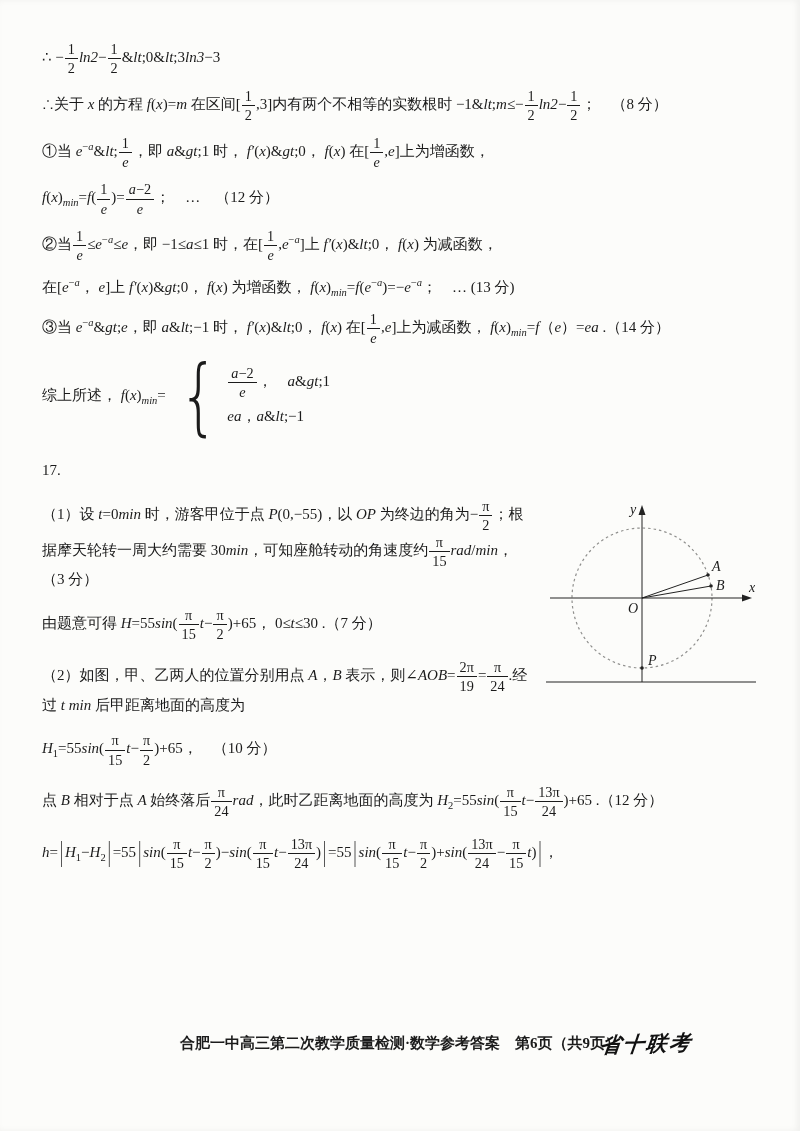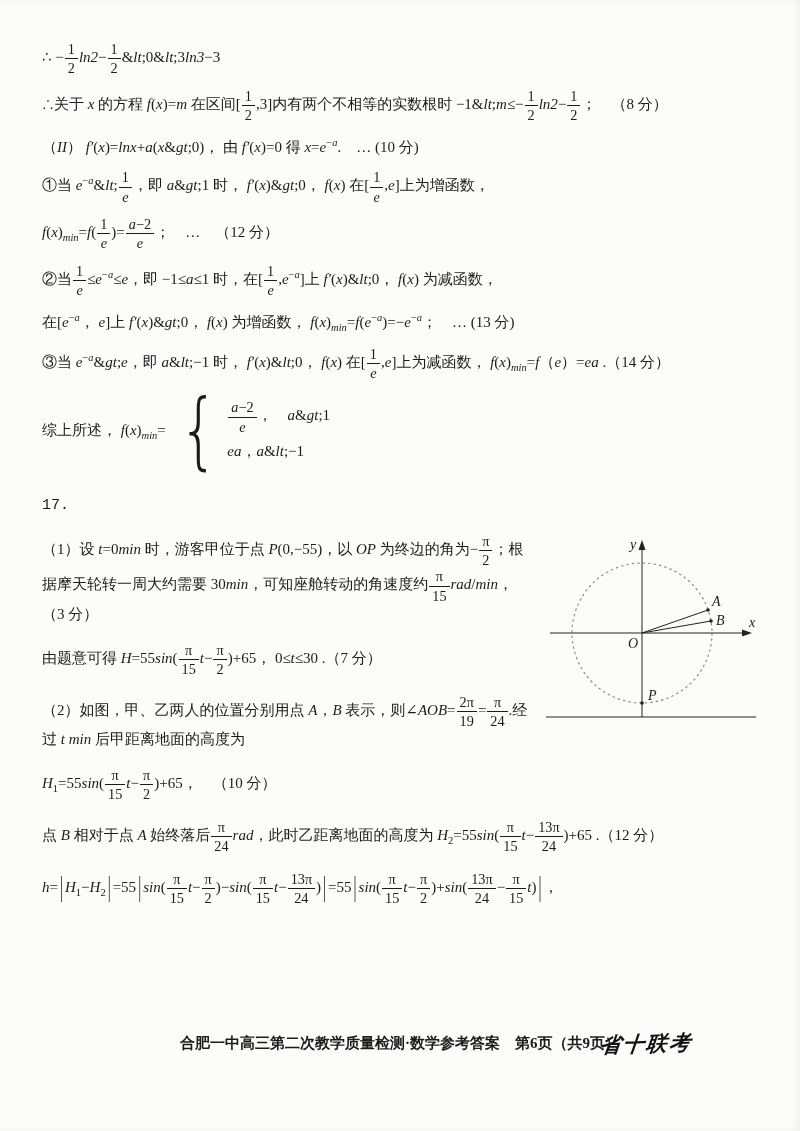--- a/index.html
+++ b/index.html
@@ -6,21 +6,21 @@
   .page{
     width:800px;height:1131px;position:relative;margin:0 auto;
     background:#fcfcfa;
     font-family:"Liberation Serif","DejaVu Serif",serif;
     color:#1b1b1b;font-size:15px;line-height:1.45;
     box-sizing:border-box;padding:30px 38px 0 42px;overflow:hidden;
     box-shadow:inset -3px 0 6px rgba(0,0,0,0.05);
   }
   .line{margin:11px 0;}
   .part2 .line{margin:16px 0;}
-  .gap-top{margin-top:28px;font-family:Liberation Mono, monospace;}
+  .gap-top{margin-top:28px;}
   i{font-style:italic;}
   sup{font-size:0.7em;}
   sub{font-size:0.7em;}
   
   .frac{display:inline-block;vertical-align:middle;text-align:center;font-size:0.95em;margin:0 1px;}
   .frac .fn{display:block;padding:0 3px 1px;border-bottom:1px solid #1b1b1b;line-height:1.15;}
   .frac .fd{display:block;padding:1px 3px 0;line-height:1.15;}
   
   .vbar{display:inline-block;transform:scaleY(2.0);margin:0 2px;transform-origin:center;}
   
@@ -46,21 +46,20 @@
   }
 </style>
 </head>
 <body>
 
 <div class="page">
 
   <div id="lines1">
       <div class="line">∴ −<span class="frac"><span class="fn">1</span><span class="fd">2</span></span><i>ln2</i>−<span class="frac"><span class="fn">1</span><span class="fd">2</span></span>&amp;<i>lt</i>;0&amp;<i>lt</i>;3<i>ln3</i>−3</div>
       <div class="line">∴关于 <i>x</i> 的方程 <i>f</i>(<i>x</i>)=<i>m</i> 在区间[<span class="frac"><span class="fn">1</span><span class="fd">2</span></span>,3]内有两个不相等的实数根时 −1&amp;<i>lt</i>;<i>m</i>≤−<span class="frac"><span class="fn">1</span><span class="fd">2</span></span><i>ln2</i>−<span class="frac"><span class="fn">1</span><span class="fd">2</span></span>；　（8 分）</div>
-      <div class="line">（<i>II</i>） <i>f′</i>(<i>x</i>)=<i>lnx</i>+<i>a</i>(<i>x</i>&amp;<i>gt</i>;0)， 由 <i>f′</i>(<i>x</i>)=0 得 <i>x</i>=<i>e</i><sup>−<i>a</i></sup>.　… (10 分)</div>
       <div class="line">①当 <i>e</i><sup>−<i>a</i></sup>&amp;<i>lt</i>;<span class="frac"><span class="fn">1</span><span class="fd"><i>e</i></span></span>，即 <i>a</i>&amp;<i>gt</i>;1 时， <i>f′</i>(<i>x</i>)&amp;<i>gt</i>;0， <i>f</i>(<i>x</i>) 在[<span class="frac"><span class="fn">1</span><span class="fd"><i>e</i></span></span>,<i>e</i>]上为增函数，</div>
       <div class="line"><i>f</i>(<i>x</i>)<sub><i>min</i></sub>=<i>f</i>(<span class="frac"><span class="fn">1</span><span class="fd"><i>e</i></span></span>)=<span class="frac"><span class="fn"><i>a</i>−2</span><span class="fd"><i>e</i></span></span>；　…　（12 分）</div>
       <div class="line">②当<span class="frac"><span class="fn">1</span><span class="fd"><i>e</i></span></span>≤<i>e</i><sup>−<i>a</i></sup>≤<i>e</i>，即 −1≤<i>a</i>≤1 时，在[<span class="frac"><span class="fn">1</span><span class="fd"><i>e</i></span></span>,<i>e</i><sup>−<i>a</i></sup>]上 <i>f′</i>(<i>x</i>)&amp;<i>lt</i>;0， <i>f</i>(<i>x</i>) 为减函数，</div>
       <div class="line">在[<i>e</i><sup>−<i>a</i></sup>， <i>e</i>]上 <i>f′</i>(<i>x</i>)&amp;<i>gt</i>;0， <i>f</i>(<i>x</i>) 为增函数， <i>f</i>(<i>x</i>)<sub><i>min</i></sub>=<i>f</i>(<i>e</i><sup>−<i>a</i></sup>)=−<i>e</i><sup>−<i>a</i></sup>；　… (13 分)</div>
       <div class="line">③当 <i>e</i><sup>−<i>a</i></sup>&amp;<i>gt</i>;<i>e</i>，即 <i>a</i>&amp;<i>lt</i>;−1 时， <i>f′</i>(<i>x</i>)&amp;<i>lt</i>;0， <i>f</i>(<i>x</i>) 在[<span class="frac"><span class="fn">1</span><span class="fd"><i>e</i></span></span>,<i>e</i>]上为减函数， <i>f</i>(<i>x</i>)<sub><i>min</i></sub>=<i>f</i>（<i>e</i>）=<i>ea</i> .（14 分）</div>
       <div class="line cases-line">
         <span class="case-pre">综上所述， <i>f</i>(<i>x</i>)<sub><i>min</i></sub>=</span>
         <span class="brace">{</span>
         <span class="case-col">
           <span class="case-row"><span class="frac"><span class="fn"><i>a</i>−2</span><span class="fd"><i>e</i></span></span>，　<i>a</i>&amp;<i>gt</i>;1</span>

